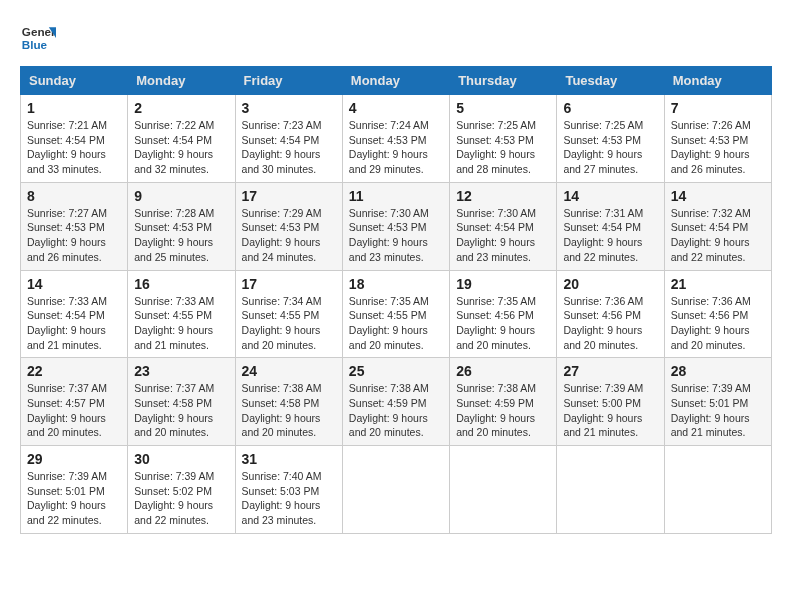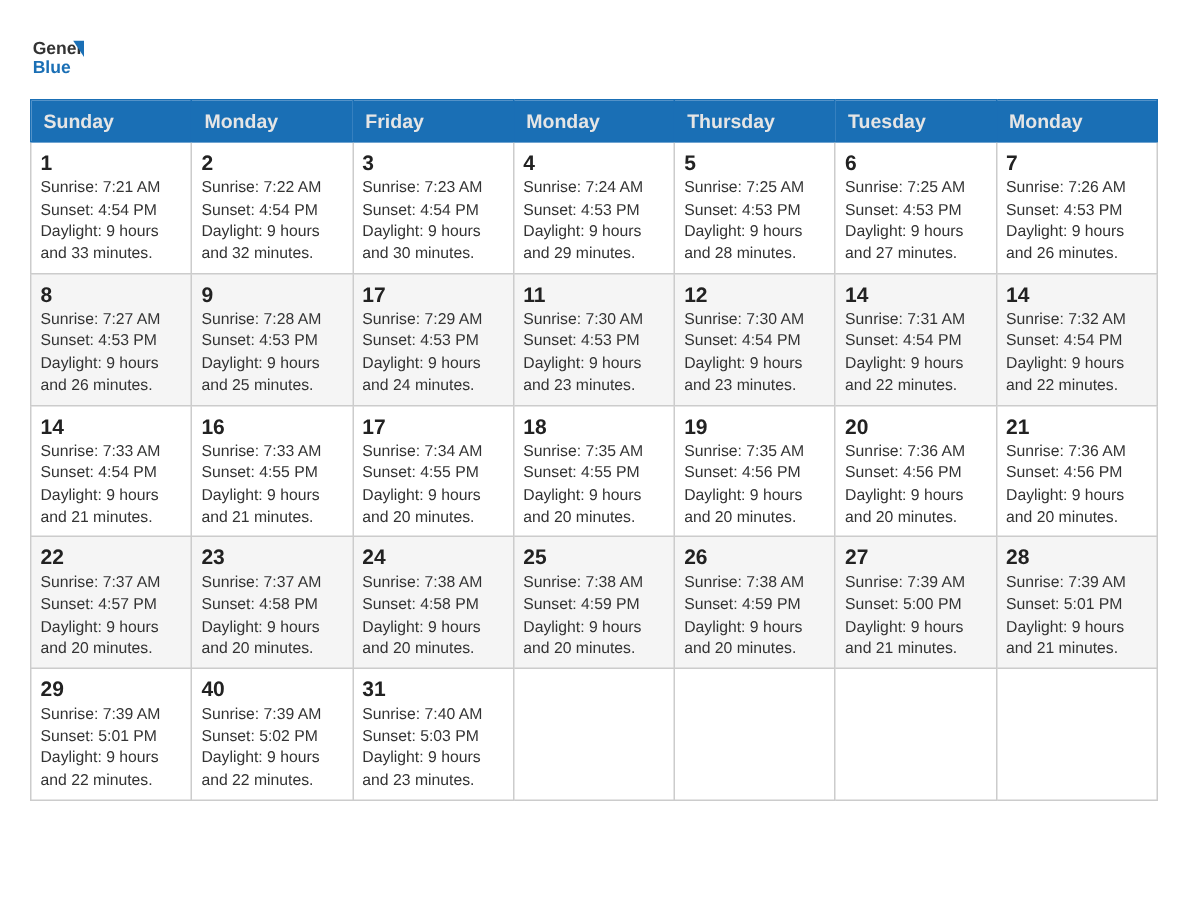--- a/index.html
+++ b/index.html
@@ -227,21 +227,21 @@
           <span class="day-number">28</span>
           <div class="day-info">Sunrise: 7:39 AM<br>Sunset: 5:01 PM<br>Daylight: 9 hours and 21 minutes.</div>
         </td>
       </tr>
       <tr>
         <td>
           <span class="day-number">29</span>
           <div class="day-info">Sunrise: 7:39 AM<br>Sunset: 5:01 PM<br>Daylight: 9 hours and 22 minutes.</div>
         </td>
         <td>
-          <span class="day-number">40</span>
+          <span class="day-number">30</span>
           <div class="day-info">Sunrise: 7:39 AM<br>Sunset: 5:02 PM<br>Daylight: 9 hours and 22 minutes.</div>
         </td>
         <td>
           <span class="day-number">31</span>
           <div class="day-info">Sunrise: 7:40 AM<br>Sunset: 5:03 PM<br>Daylight: 9 hours and 23 minutes.</div>
         </td>
         <td class="empty-cell"></td>
         <td class="empty-cell"></td>
         <td class="empty-cell"></td>
         <td class="empty-cell"></td>

